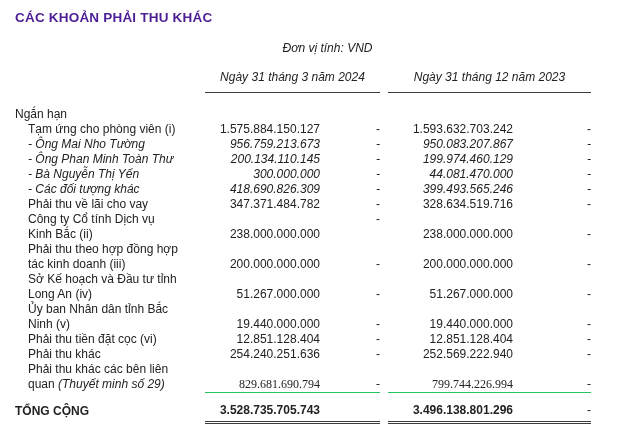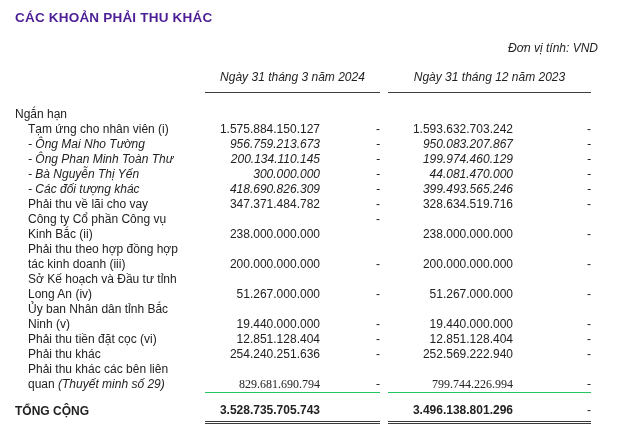--- a/index.html
+++ b/index.html
@@ -3,21 +3,21 @@
 <meta charset="utf-8">
 <style>
   html, body { margin:0; padding:0; }
   body {
     width:640px; height:434px; background:#ffffff; color:#222222;
     font-family:"Liberation Sans", sans-serif; font-size:12px;
     overflow:hidden;
   }
   .page { padding:10px 0 0 15px; }
   .doc-title { font-weight:bold; font-size:13.5px; letter-spacing:.2px; color:#4c1d95; }
-  .unit-line { font-style:italic; text-align:right; padding-right:42px; margin-top:16px; font-size:12px; }
+  .unit-line { font-style:italic; text-align:center; margin-top:16px; font-size:12px; }
 
   table.fin { border-collapse:collapse; table-layout:fixed; margin-top:4px; }
   col.c-label { width:190px; }
   col.c-v1 { width:115px; }
   col.c-p1 { width:60px; }
   col.c-gap { width:8px; }
   col.c-v2 { width:125px; }
   col.c-p2 { width:78px; }
 
   td { padding:0; vertical-align:bottom; line-height:15px; white-space:nowrap; overflow:visible; }
@@ -69,21 +69,21 @@
         <td class="num"></td>
           <td class="num"></td>
         <td class="gap"></td>
         <td class="num"></td>
           <td class="num"></td>
       </tr>
     </tbody>
     <tbody id="rows-body">
         <tr class="data-row">
           <td>
-            <div class="lbl-line lbl-indent">Tạm ứng cho nhân viên (i)</div>
+            <div class="lbl-line lbl-indent">Tạm ứng cho phòng viên (i)</div>
           </td>
           <td class="num">1.575.884.150.127</td>
           <td class="num">-</td>
           <td class="gap"></td>
           <td class="num">1.593.632.703.242</td>
           <td class="num">-</td>
         </tr>
         <tr class="data-row em">
           <td>
             <div class="lbl-line lbl-indent">- Ông Mai Nho Tường</div>
@@ -129,21 +129,21 @@
             <div class="lbl-line lbl-indent">Phải thu về lãi cho vay</div>
           </td>
           <td class="num">347.371.484.782</td>
           <td class="num">-</td>
           <td class="gap"></td>
           <td class="num">328.634.519.716</td>
           <td class="num">-</td>
         </tr>
         <tr class="data-row">
           <td>
-            <div class="lbl-line lbl-indent">Công ty Cổ phần Công vụ</div>
+            <div class="lbl-line lbl-indent">Công ty Cổ tính Dịch vụ</div>
             <div class="lbl-line lbl-indent">Kinh Bắc (ii)</div>
           </td>
           <td class="num">238.000.000.000</td>
           <td class="num top">-</td>
           <td class="gap"></td>
           <td class="num">238.000.000.000</td>
           <td class="num">-</td>
         </tr>
         <tr class="data-row">
           <td>

